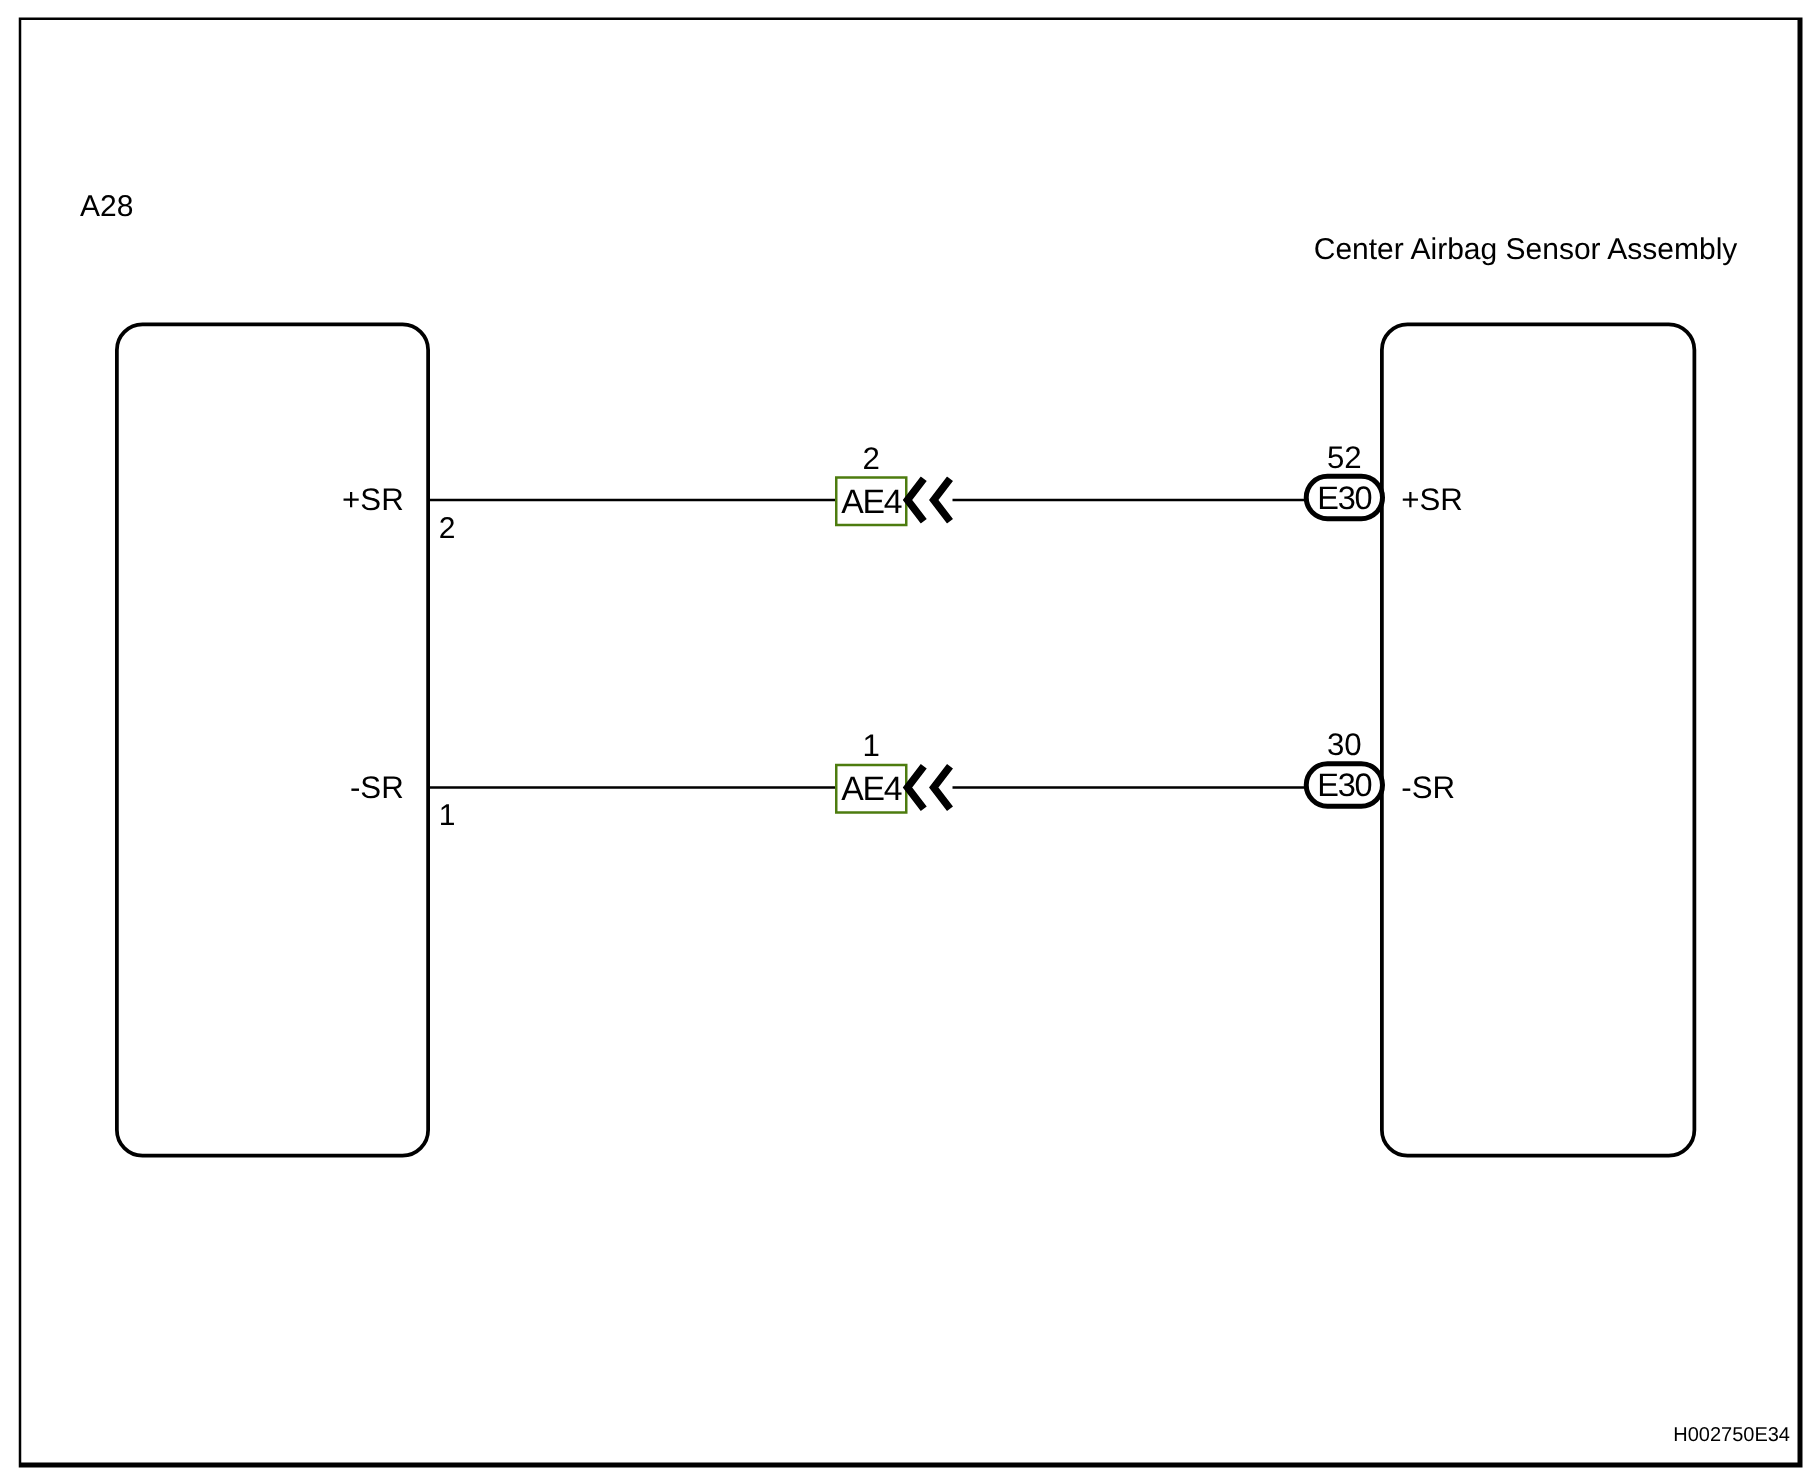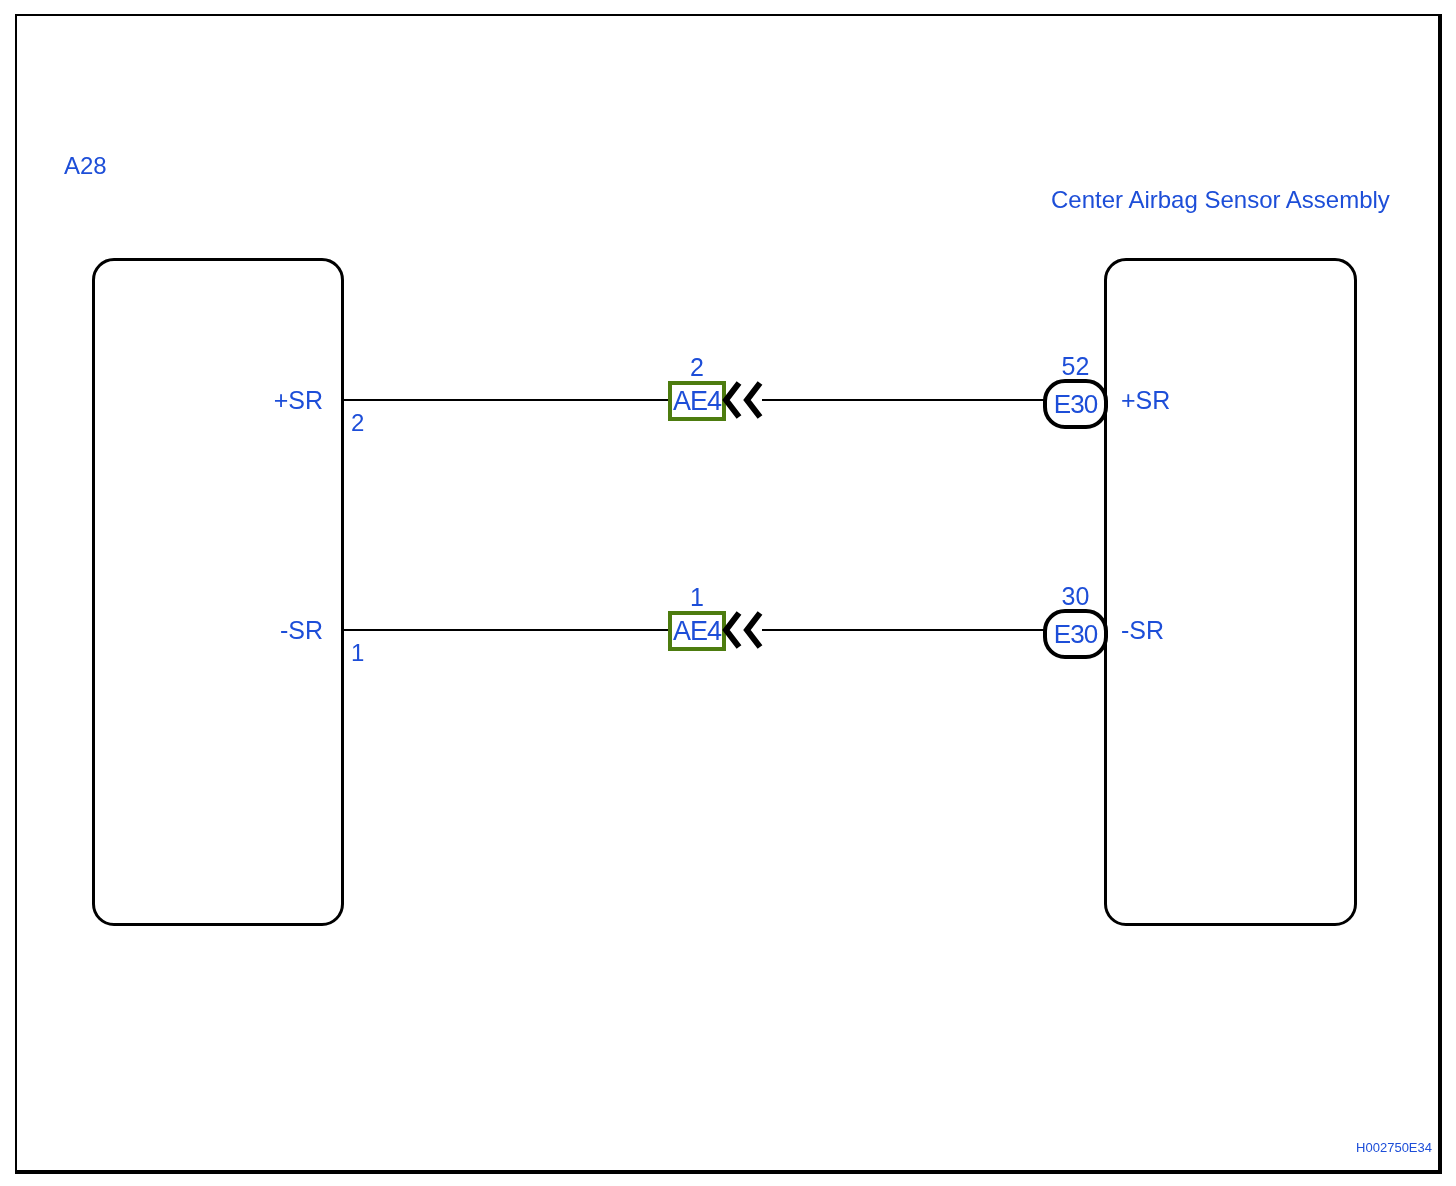--- a/index.html
+++ b/index.html
@@ -2,21 +2,21 @@
 <html><head>
 <meta charset="utf-8">
 <style>
   * { margin: 0; padding: 0; box-sizing: border-box; }
   html, body { background: #ffffff; }
   .canvas {
     position: relative;
     width: 1456px;
     height: 1186px;
     background: #ffffff;
-    color: #1d4ed8;
+    color: #000000;
     font-family: "Liberation Sans", sans-serif;
     overflow: hidden;
   }
   .outer-border {
     position: absolute;
     left: 15px; top: 14px;
     width: 1427px; height: 1160px;
     border: 2px solid #000;
     border-right-width: 4px;
     border-bottom-width: 4px;
@@ -38,34 +38,34 @@
   .row-1 { top: 370px; }
   .row-2 { top: 600px; }
 
   .wire-seg { position: absolute; top: 29px; height: 2px; background: #000; }
   .seg-a { left: 343px; width: 325px; }
   .seg-b { left: 762px; width: 282px; }
 
   .conn-box {
     position: absolute; left: 668px; top: 11px;
     width: 58px; height: 40px;
-    border: 4px solid #4d7c0f; background: #fff;
+    border: 2px solid #4d7c0f; background: #fff;
     display: flex; align-items: center; justify-content: center;
     font-size: 27px; letter-spacing: -1px;
   }
   .conn-num {
     position: absolute; left: 660px; top: -16px;
     width: 74px; text-align: center;
     font-size: 25px; line-height: 26px;
   }
   .chevrons { position: absolute; left: 722px; top: 11px; width: 42px; height: 38px; }
 
   .oval {
     position: absolute; left: 1043px; top: 9px;
-    width: 65px; height: 50px;
+    width: 65px; height: 38px;
     border: 4px solid #000; border-radius: 22px; background: #fff;
     display: flex; align-items: center; justify-content: center;
     font-size: 26px; letter-spacing: -1px;
   }
   .oval-num {
     position: absolute; left: 1043px; top: -17px;
     width: 65px; text-align: center;
     font-size: 25px; line-height: 26px;
   }
 
@@ -76,21 +76,21 @@
   }
   .pin-num-left {
     position: absolute; left: 351px; top: 40px;
     font-size: 24px; line-height: 26px;
   }
   .pin-label-right {
     position: absolute; left: 1121px; top: 17px;
     font-size: 25px; line-height: 26px;
   }
 
-  .fig-id { position: absolute; right: 24px; top: 1140px; font-size: 13px; }
+  .fig-id { position: absolute; right: 24px; top: 1140px; font-size: 16px; }
 </style>
 </head>
 <body>
 
 <div class="canvas">
 
   <div class="outer-border"></div>
 
   <div class="title left-title">
     <div>A28</div>

